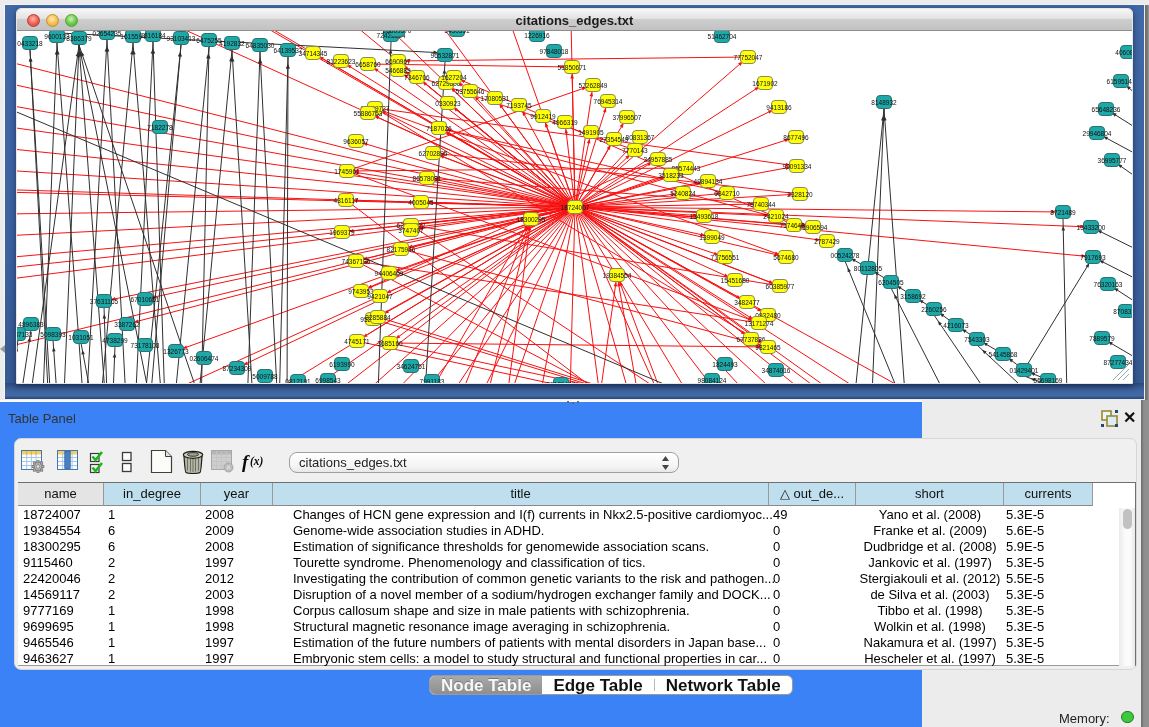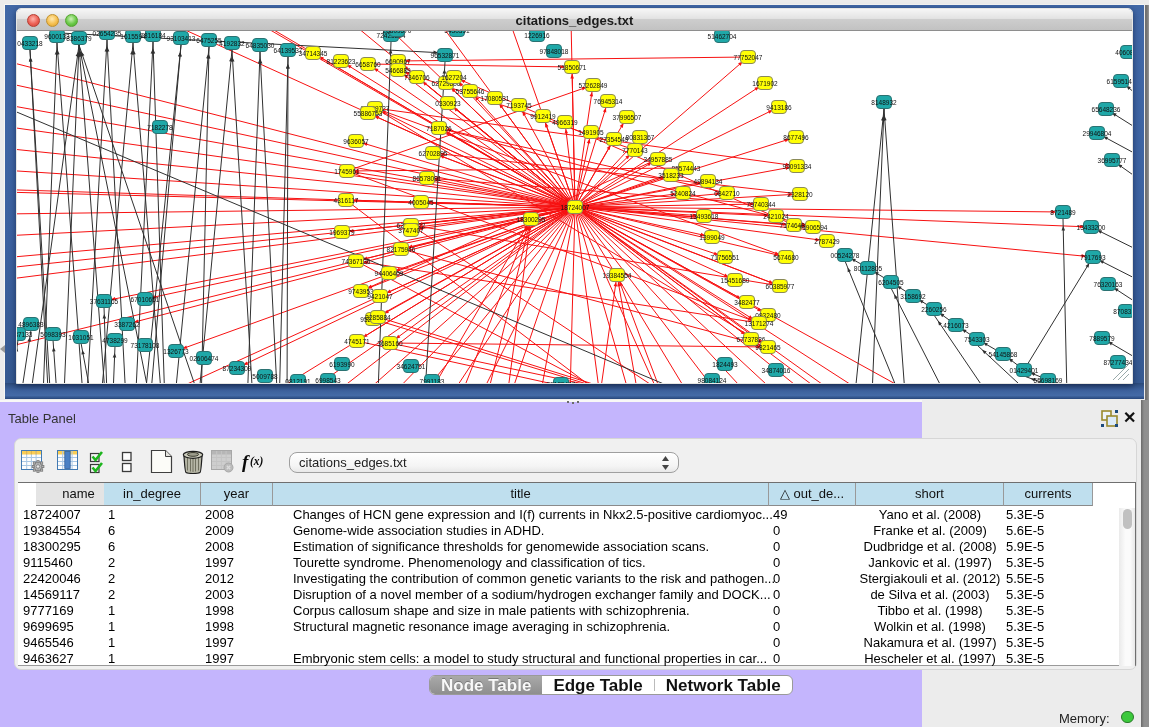--- a/index.html
+++ b/index.html
@@ -17,21 +17,21 @@
   font-size:13px; font-weight:bold; color:#1c1c1c; }
 .tl { position:absolute; top:5px; width:13px; height:13px; border-radius:50%; }
 #tl-r { left:10px; background:radial-gradient(circle at 5px 4px,#ffb3ac,#ec6054 55%,#ce4237); border:1px solid #b73d32;}
 #tl-y { left:29px; background:radial-gradient(circle at 5px 4px,#ffe9b0,#f5bf4f 55%,#d89e2b); border:1px solid #c1912e;}
 #tl-g { left:48px; background:radial-gradient(circle at 5px 4px,#cdf0b7,#69c947 55%,#4aa52d); border:1px solid #55a42f;}
 #canvas { position:absolute; left:0; top:22px; width:1115px; height:352px; background:#fff; }
 #rightstrip-top { position:absolute; left:1145px; top:5px; width:4px; height:395px;
   background:linear-gradient(90deg,#6e6e6e 0,#757575 2px,#9a9a9a 100%); }
 #rightstrip { position:absolute; left:1141px; top:400px; width:8px; height:327px;
   background:linear-gradient(90deg,#6a6a6a 0,#8f8f8f 3px,#919191 100%); }
-#southpanel { position:absolute; left:0; top:400px; width:922px; height:327px; background:#c4b5fd; border-top:2px solid #f8f8f6; box-sizing:border-box;padding-left:46px; }
+#southpanel { position:absolute; left:0; top:400px; width:922px; height:327px; background:#3b82f6; border-top:2px solid #f8f8f6; box-sizing:border-box;padding-left:46px; }
 #tp-title { position:absolute; left:8px; top:9px; font-size:13px; color:#333; }
 #tp-icons { position:absolute; left:1101px; top:8px; }
 #tp-x { position:absolute; left:1123px; top:6px; font-size:16px; font-weight:bold; color:#111; }
 #panel { position:absolute; left:14px; top:36px; width:1123px; height:232px;
   background:#f0f0f0; border:1px solid #d6d6d6; border-radius:7px; }
 #toolbar { position:absolute; left:0; top:45px; width:1141px; height:30px; }
 #combo { position:absolute; left:289px; top:50px; width:390px; height:21px;
   background:linear-gradient(180deg,#ffffff 0%,#f4f4f4 70%,#e8e8e8 100%);
   border:1px solid #9f9f9f; border-radius:8px; font-size:13px; color:#222;
   line-height:19px; padding-left:9px; }
@@ -851,21 +851,21 @@
     </svg>
   </div>
   <div id="combo">citations_edges.txt
     <span class="arrows"><svg width="9" height="16" viewBox="0 0 9 16">
       <path d="M4.5 1 L8 6 H1 Z" fill="#444"></path>
           <path d="M4.5 15 L1 10 H8 Z" fill="#444"></path>
     </svg></span>
   </div>
   <div id="table">
     <div id="thead">
-      <div class="hc gray" style="left:18px;width:86px;">name</div>
+      <div class="hc gray" style="left:0;width:86px;">name</div>
       <div class="hc" style="left:86px;width:97px;">in_degree</div>
       <div class="hc" style="left:183px;width:72px;">year</div>
       <div class="hc" style="left:255px;width:496px;">title</div>
       <div class="hc" style="left:751px;width:87px;">△ out_de...</div>
       <div class="hc" style="left:838px;width:148px;">short</div>
       <div class="hc" style="left:986px;width:89px;">currents</div>
     </div>
     <div id="tbody">
 <div class="trow">
 <div class="c c-name">18724007</div>
@@ -936,20 +936,21 @@
           <div class="c c-year">1998</div>
 <div class="c c-title">Structural magnetic resonance image averaging in schizophrenia.</div>
           <div class="c c-out">0</div>
           <div class="c c-short">Wolkin et al. (1998)</div>
 <div class="c c-pr">5.3E-5</div>
         </div>
 <div class="trow">
 <div class="c c-name">9465546</div>
           <div class="c c-ind">1</div>
           <div class="c c-year">1997</div>
+<div class="c c-title">Estimation of the future numbers of patients with mental disorders in Japan base...</div>
           <div class="c c-out">0</div>
           <div class="c c-short">Nakamura et al. (1997)</div>
 <div class="c c-pr">5.3E-5</div>
         </div>
 <div class="trow">
 <div class="c c-name">9463627</div>
           <div class="c c-ind">1</div>
           <div class="c c-year">1997</div>
 <div class="c c-title">Embryonic stem cells: a model to study structural and functional properties in car...</div>
           <div class="c c-out">0</div>

